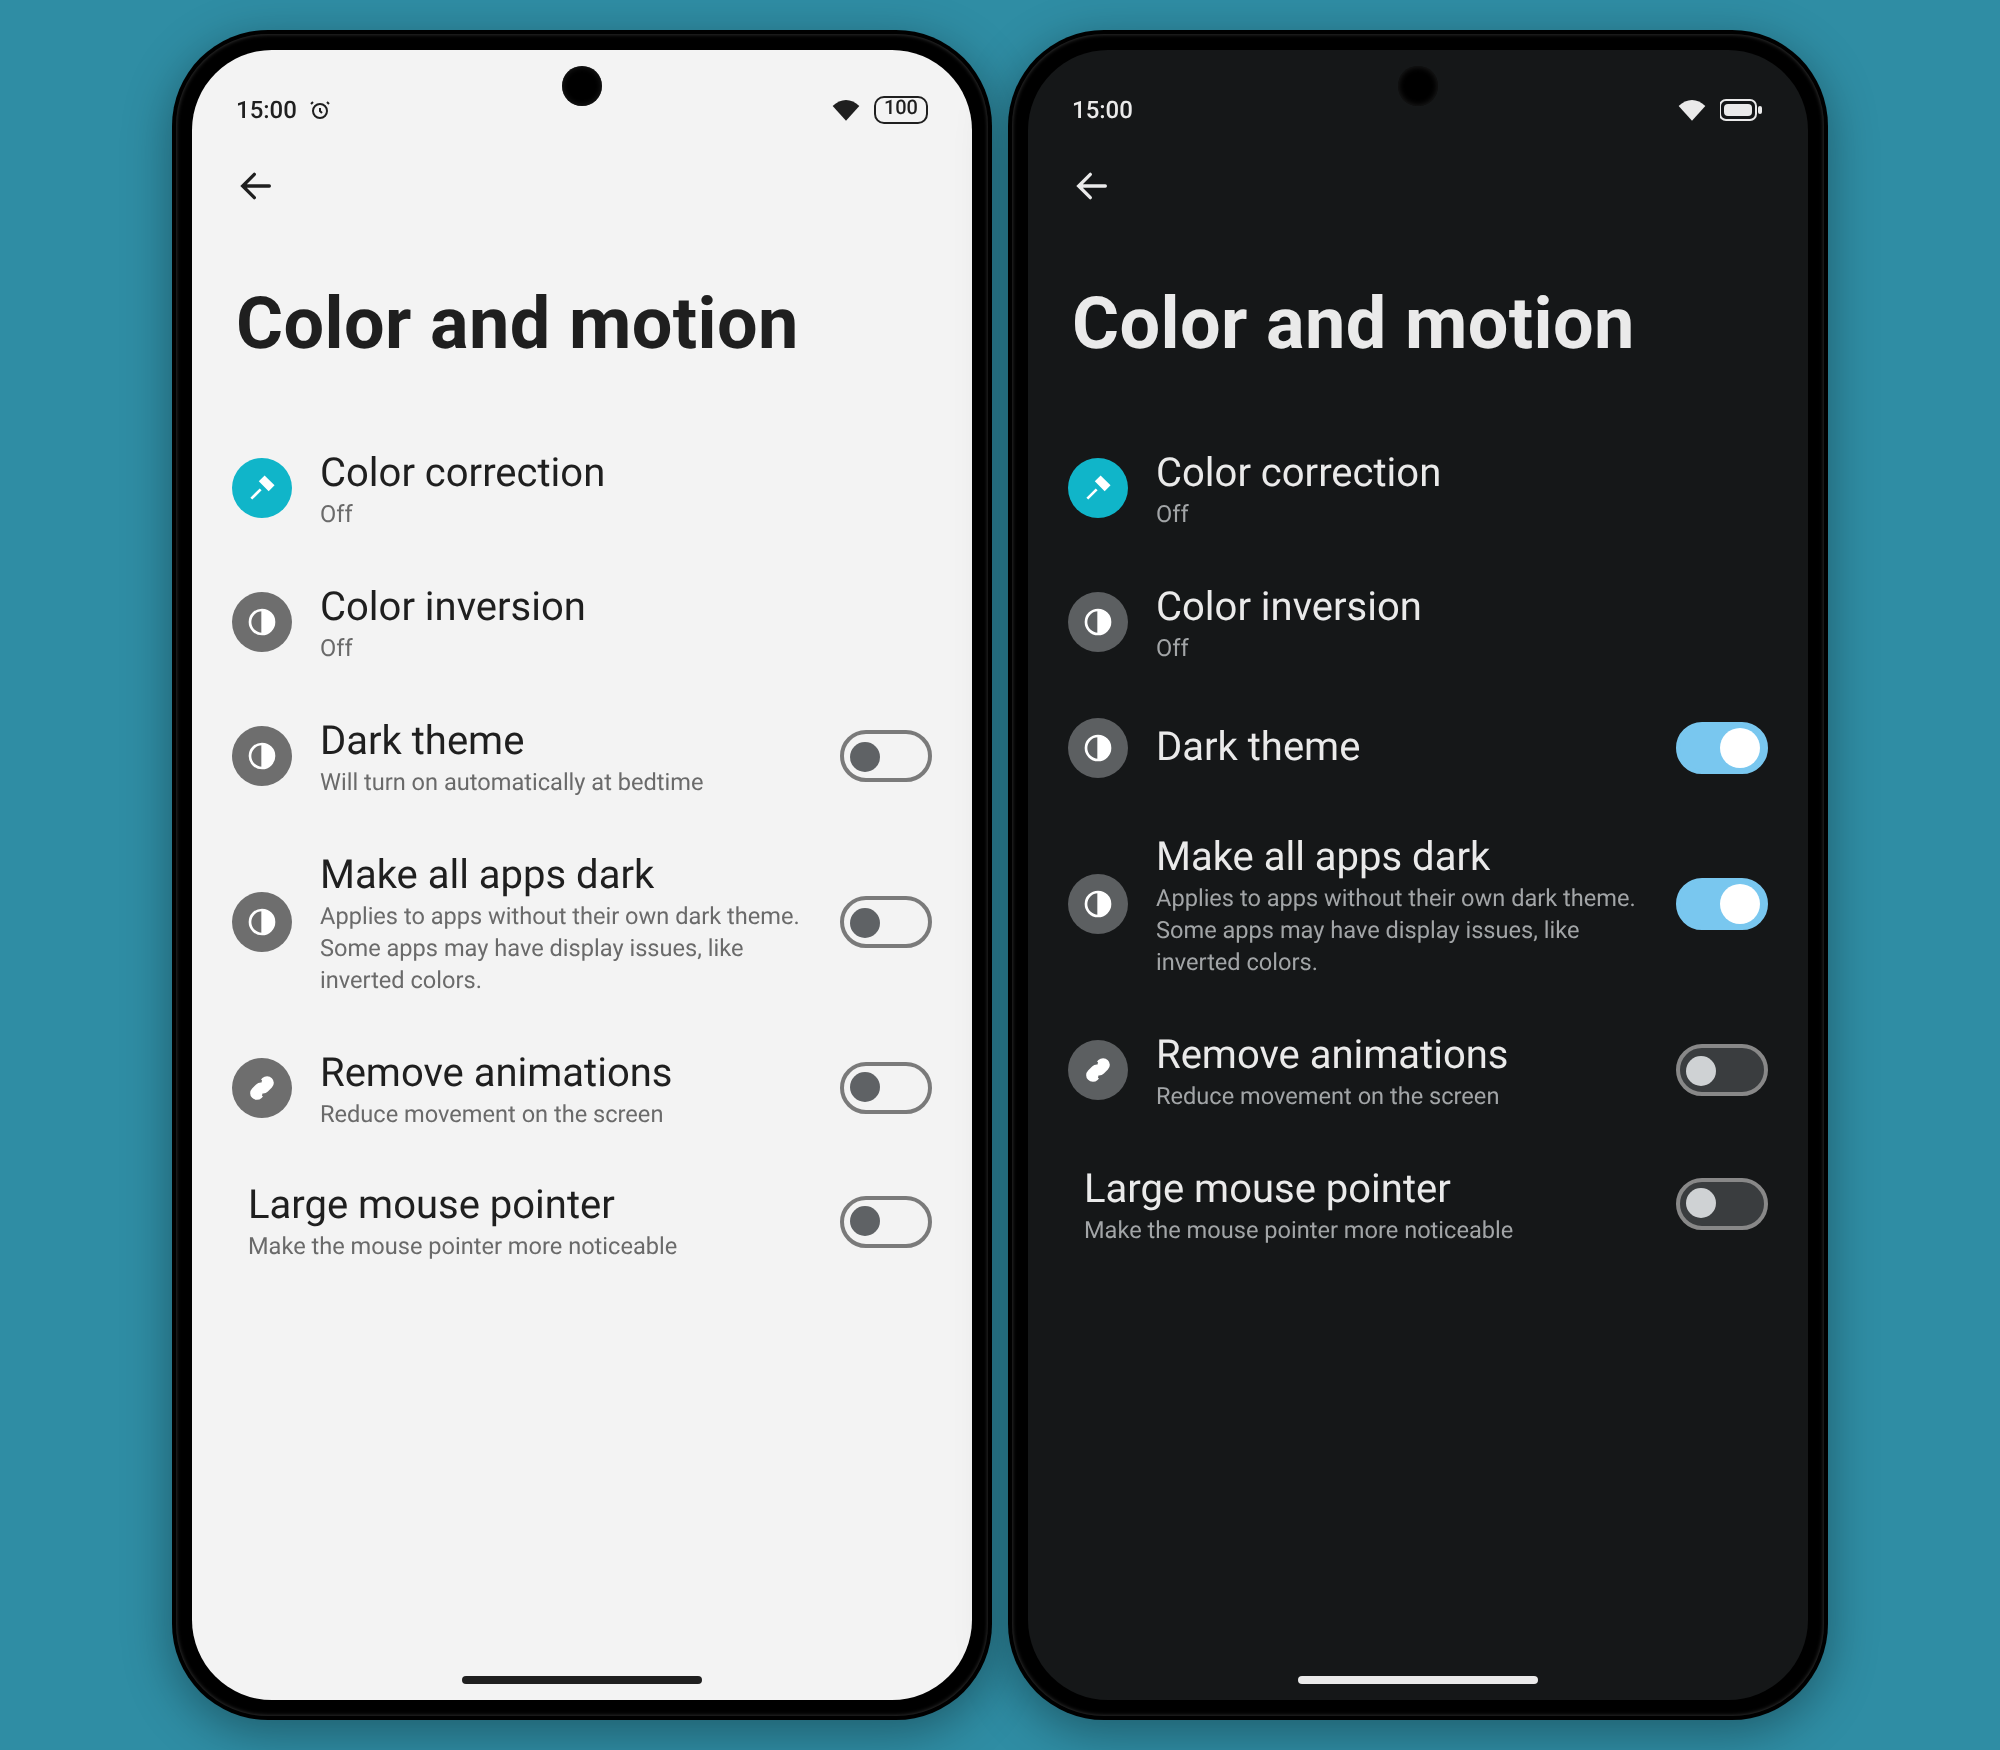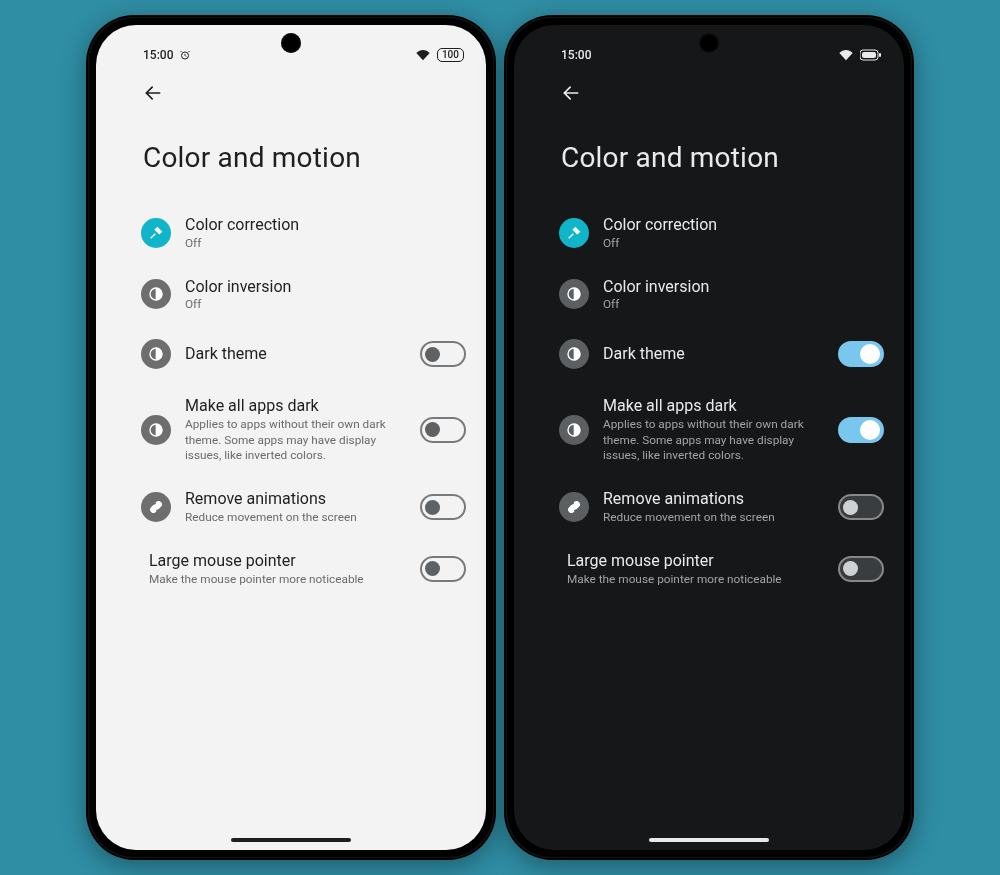--- a/index.html
+++ b/index.html
@@ -27,21 +27,20 @@
     box-shadow: inset 0 0 2px rgba(255,255,255,0.25);
     pointer-events: none;
   }
   .screen {
     width: 100%; height: 100%;
     border-radius: 40px;
     overflow: hidden;
     position: relative;
     display: flex;
     flex-direction: column;
-    padding-left: 25px;
   }
   .light .screen { background: #f3f3f3; color: #1f1f1f; }
   .dark  .screen { background: #151718; color: #eaeaea; }
 
   .camera {
     position: absolute; top: 18px; left: 50%; transform: translateX(-50%);
     width: 20px; height: 20px; border-radius: 50%;
     background: #000; box-shadow: inset 0 0 3px #222;
     z-index: 5;
   }
@@ -62,21 +61,21 @@
   .batt-icon { font-size: 10px; border: 1px solid currentColor; border-radius: 5px; padding: 0 4px; line-height: 12px; }
 
   
   .appbar { display: flex; align-items: center; height: 44px; padding: 0 14px; }
   .back-btn { width: 36px; height: 36px; border-radius: 50%; display: flex; align-items: center; justify-content: center; }
   .back-btn svg { width: 20px; height: 20px; }
   .light .back-btn svg { stroke: #1f1f1f; }
   .dark  .back-btn svg { stroke: #eaeaea; }
 
   .title {
-    font-size: 28px; font-weight: 400; padding: 26px 22px 28px 22px;
+    font-size: 36px; font-weight: 700; padding: 26px 22px 28px 22px;
     letter-spacing: 0.2px;
   }
 
   .list { display: flex; flex-direction: column; padding: 0 8px; }
   .row {
     display: flex; align-items: center; gap: 14px;
     padding: 12px 12px;
     min-height: 58px;
   }
   .row .iconcircle {
@@ -84,21 +83,21 @@
     flex: 0 0 30px;
     display: flex; align-items: center; justify-content: center;
   }
   .iconcircle svg { width: 16px; height: 16px; }
   .light .iconcircle.grey { background: #6e6e6e; }
   .dark  .iconcircle.grey { background: #5c5f61; }
   .iconcircle.teal { background: #10b5c9; }
   .iconcircle svg { fill: #fff; stroke: #fff; }
 
   .row .labels { flex: 1 1 auto; min-width: 0; }
-  .row .lbl-title { font-size: 16px; line-height: 1.35; }
+  .row .lbl-title { font-size: 20px; line-height: 1.35; }
   .row .lbl-sub   { font-size: 11.8px; line-height: 1.35; margin-top: 0; }
   .light .lbl-title { color: #1f1f1f; }
   .light .lbl-sub   { color: #6a6a6a; }
   .dark  .lbl-title { color: #eaeaea; }
   .dark  .lbl-sub   { color: #a2a5a7; }
 
   .row.noicon .iconcircle { visibility: hidden; width: 0; flex: 0 0 0; margin-left: -6px; }
 
   
   .toggle {
@@ -190,20 +189,21 @@
 
       <div class="row">
         <div class="iconcircle grey">
           <svg viewBox="0 0 24 24">
               <circle cx="12" cy="12" r="9" fill="none" stroke="#fff" stroke-width="2"></circle>
               <path d="M12 3a9 9 0 010 18z" fill="#fff"></path>
             </svg>
         </div>
         <div class="labels">
           <div class="lbl-title">Dark theme</div>
+          <div class="lbl-sub">Will turn on automatically at bedtime</div>
         </div>
         <div class="toggle off">
             <div class="knob"></div>
           </div>
       </div>
 
       <div class="row">
         <div class="iconcircle grey">
           <svg viewBox="0 0 24 24">
               <circle cx="12" cy="12" r="9" fill="none" stroke="#fff" stroke-width="2"></circle>

